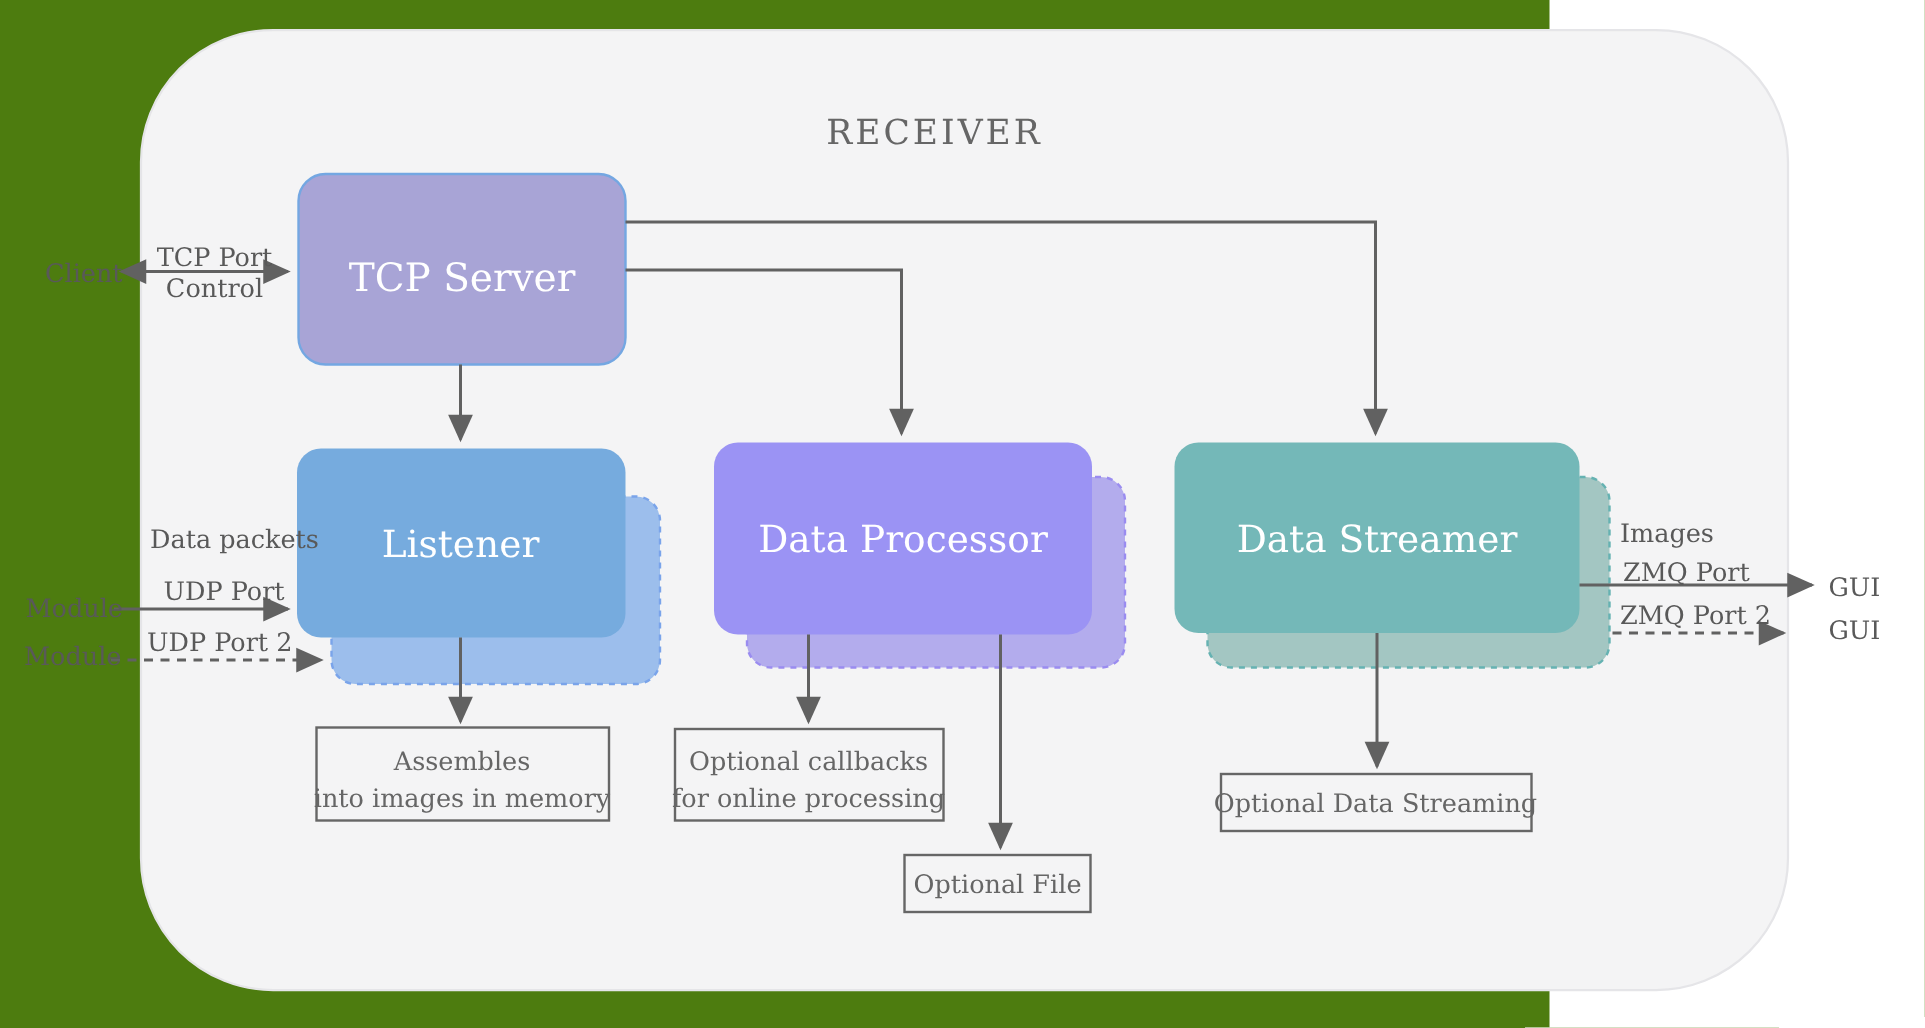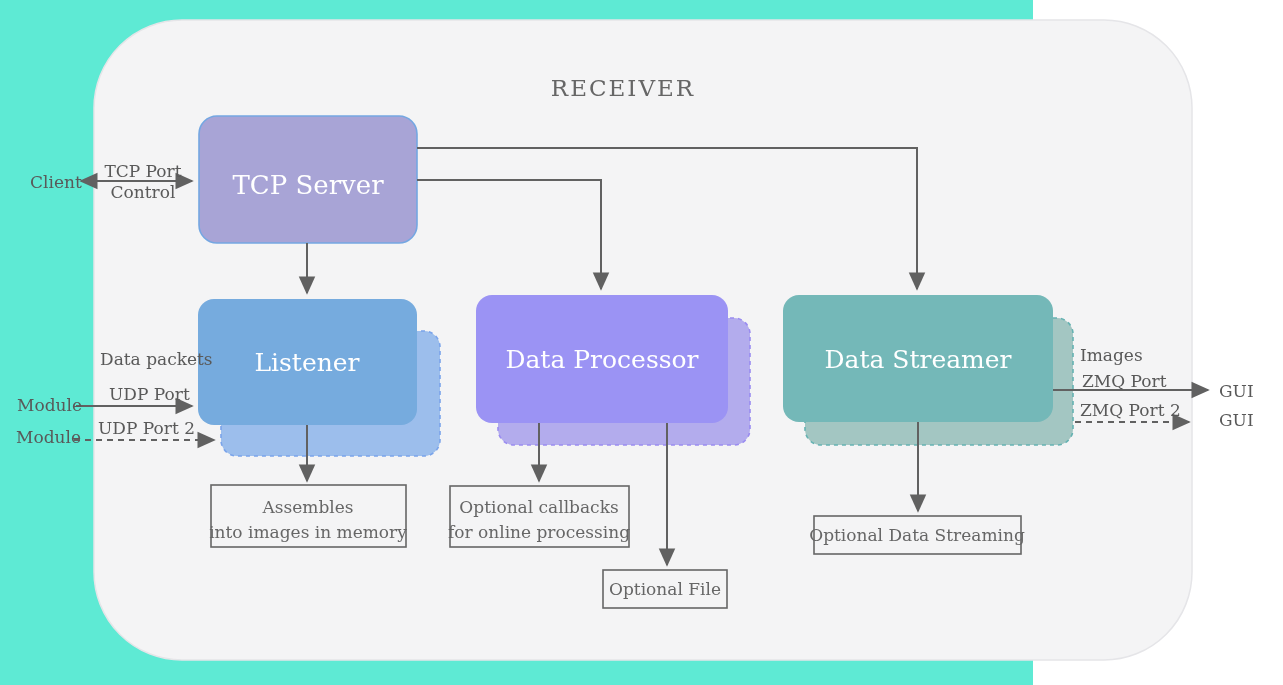--- a/index.html
+++ b/index.html
@@ -1,16 +1,16 @@
 <!DOCTYPE html>
 <html><head>
 <meta charset="utf-8">
 <style>
   html,body{margin:0;padding:0;background:#ffffff;}
-  .stage{position:relative;width:1033px;height:685px;background:#5eead4;font-family:"DejaVu Serif","Liberation Serif",serif;}
+  .stage{position:relative;width:1033px;height:685px;background:#4d7c0f;font-family:"DejaVu Serif","Liberation Serif",serif;}
   svg{display:block}
   text{font-family:"DejaVu Serif","Liberation Serif",serif;}
   .node-title{fill:#ffffff;font-size:25px;}
   .tcp-title{fill:#ffffff;font-size:26px;}
   .diagram-title{fill:#666666;font-size:23px;letter-spacing:2px;}
   .lbl{fill:#595959;font-size:17px;}
   .note-text{fill:#666666;font-size:17px;}
   .edge{stroke:#616161;stroke-width:2;fill:none;}
   .edge-dashed{stroke:#616161;stroke-width:2;fill:none;stroke-dasharray:6 5;}
   .note-box{fill:none;stroke:#666666;stroke-width:1.6;}

